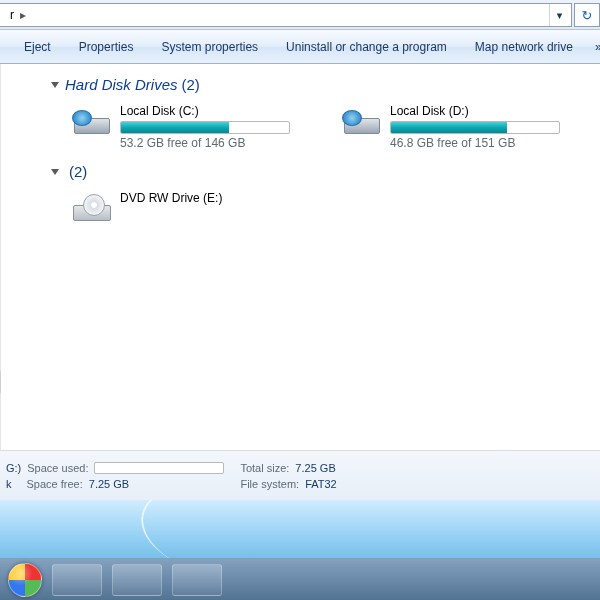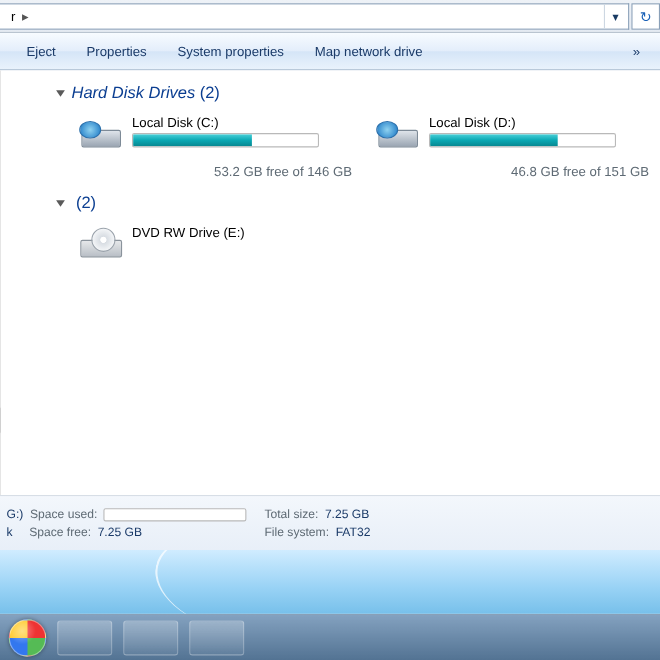--- a/index.html
+++ b/index.html
@@ -153,21 +153,21 @@
   .drive-title{ color:#000; margin-bottom:3px;}
   .drive-bar{
     width:170px; height:13px; background:#fff;
     border:1px solid #b9b9b9; border-radius:2px;
     overflow:hidden;
   }
   .drive-bar .fill{
     height:100%;
     background:linear-gradient(#49d0d8,#0aa8b3 50%,#068790);
   }
-  .drive-status{ color:#5e6a74; margin-top:15px;text-align:right;}
+  .drive-status{ color:#5e6a74; margin-top:2px;}
 
   
   .details{
     height:50px;
     border-top:1px solid #d7dee6;
     background:linear-gradient(#f3f7fc,#e8eff8);
     display:flex; align-items:center;
     padding:4px 10px 4px 6px;
     gap:16px;
     font-size:11px;
@@ -225,20 +225,21 @@
   </div>
   <div class="refresh-btn">
     <span>↻</span>
   </div>
 </div>
 
 <div class="toolbar">
   <div class="tb-item">Eject</div>
   <div class="tb-item">Properties</div>
   <div class="tb-item">System properties</div>
+  <div class="tb-item">Uninstall or change a program</div>
   <div class="tb-item">Map network drive</div>
   <div class="tb-chevrons">»</div>
 </div>
 
 <div class="body-row">
   <div class="nav-pane">
     <div class="nav-handle"></div>
   </div>
 
   <div class="content">

